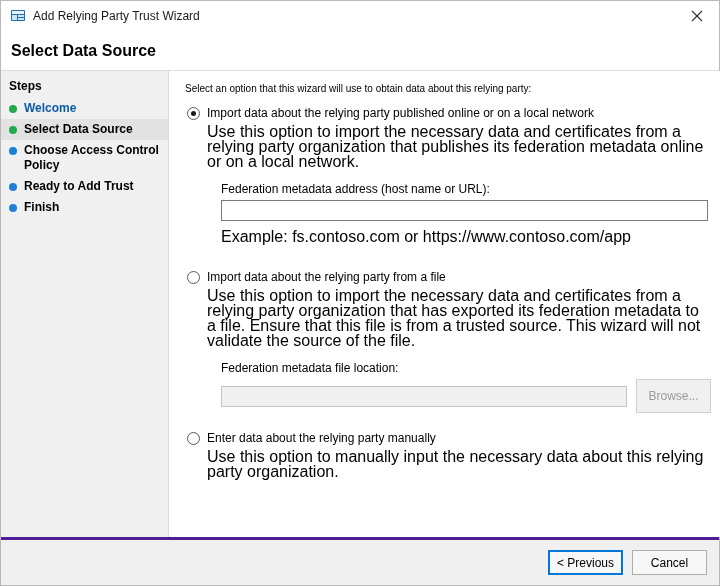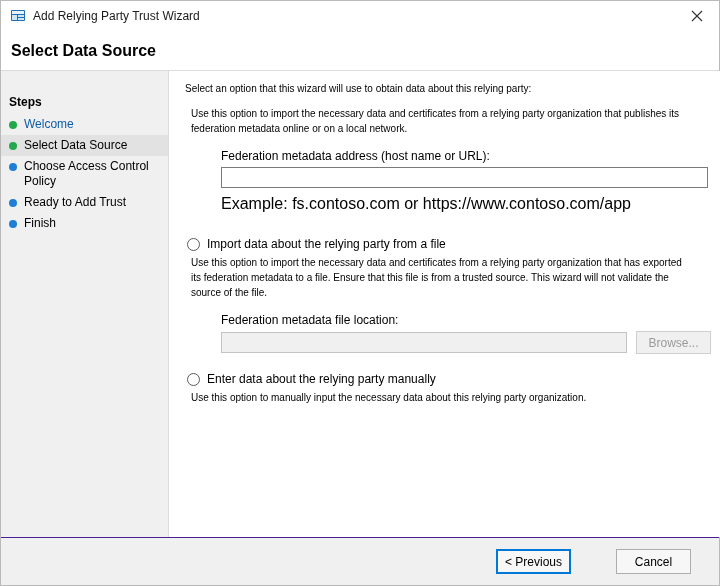--- a/index.html
+++ b/index.html
@@ -82,21 +82,21 @@
     display: flex;
     border-top: 1px solid #dcdcdc;
     min-height: 0;
   }
   .steps-pane {
     width: 168px;
     flex: 0 0 168px;
     background: #f0f0f0;
     border-right: 1px solid #dcdcdc;
     box-sizing: border-box;
-    padding-top: 24px;
+    padding-top: 8px;
   }
   .steps-title {
     font-weight: bold;
     font-size: 12px;
     padding: 0 0 5px 8px;
     color: #000000;
   }
   .step {
     display: flex;
     align-items: flex-start;
@@ -114,20 +114,21 @@
     margin-top: 4px;
     margin-right: 7px;
     flex: 0 0 auto;
     background: #1f7fd4;
   }
   .bullet.done { background: #23a84e; }
   .step-label {
     font-size: 12px;
     line-height: 15px;
     color: #000000;
+    font-weight: bold;
   }
   .step-label.link { color: #0d5ca6; }
 
   .content {
     flex: 1 1 auto;
     background: #ffffff;
     padding: 12px 14px 0 14px;
     box-sizing: border-box;
     position: relative;
   }
@@ -159,22 +160,22 @@
     width: 5px;
     height: 5px;
     border-radius: 50%;
     background: #1a1a1a;
   }
   .option-label {
     font-size: 12px;
     line-height: 15px;
   }
   .desc {
-    margin: 3px 0 0 8px;
-    font-size: 10px;
+    margin: 3px 0 0 24px;
+    font-size: 16px;
     line-height: 15px;
     max-width: 500px;
   }
   .field-label {
     margin: 13px 0 4px 38px;
     font-size: 12px;
   }
   .text-input {
     margin-left: 38px;
     width: 487px;
@@ -203,43 +204,42 @@
     box-sizing: border-box;
     background: #f0f0f0;
     font-family: "Liberation Sans", sans-serif;
     font-size: 12px;
     padding: 0 3px;
     color: #8a8a8a;
   }
   .browse-button {
     margin-left: 9px;
     width: 75px;
-    height: 23px;
+    height: 34px;
     background: #f0f0f0;
     border: 1px solid #cfcfcf;
     color: #9a9a9a;
     font-family: "Liberation Sans", sans-serif;
     font-size: 12px;
     box-sizing: border-box;
   }
   .spacer-24 { height: 24px; }
   .spacer-18 { height: 18px; }
 
   
   .footer {
     flex: 0 0 auto;
     height: 48px;
     background: #f0f0f0;
-    border-top: 1px solid #4c1d95;
+    border-top: 3px solid #4c1d95;
     display: flex;
     align-items: center;
     justify-content: flex-end;
-    padding-right: 28px;
-    box-sizing: border-box;
-    gap: 36px;
+    padding-right: 12px;
+    box-sizing: border-box;
   }
   .btn {
     width: 75px;
     height: 25px;
     margin-left: 9px;
     font-family: "Liberation Sans", sans-serif;
     font-size: 12px;
     background: #f7f7f7;
     border: 1px solid #adadad;
     box-sizing: border-box;
@@ -313,20 +313,24 @@
         <span class="bullet"></span>
         <span class="step-label">Finish</span>
       </div>
     </div>
 
     <div class="content">
 
       <p class="intro">Select an option that this wizard will use to obtain data about this relying party:</p>
 
       
+      <div class="option-row">
+        <span class="radio checked"></span>
+        <span class="option-label">Import data about the relying party published online or on a local network</span>
+      </div>
       <div class="desc">Use this option to import the necessary data and certificates from a relying party organization that publishes its federation metadata online or on a local network.</div>
       <div class="field-label">Federation metadata address (host name or URL):</div>
       <input class="text-input" type="text" value="" style="">
       <div class="example">Example: fs.contoso.com or https://www.contoso.com/app</div>
 
       <div class="spacer-24"></div>
 
       
       <div class="option-row">
         <span class="radio"></span>

